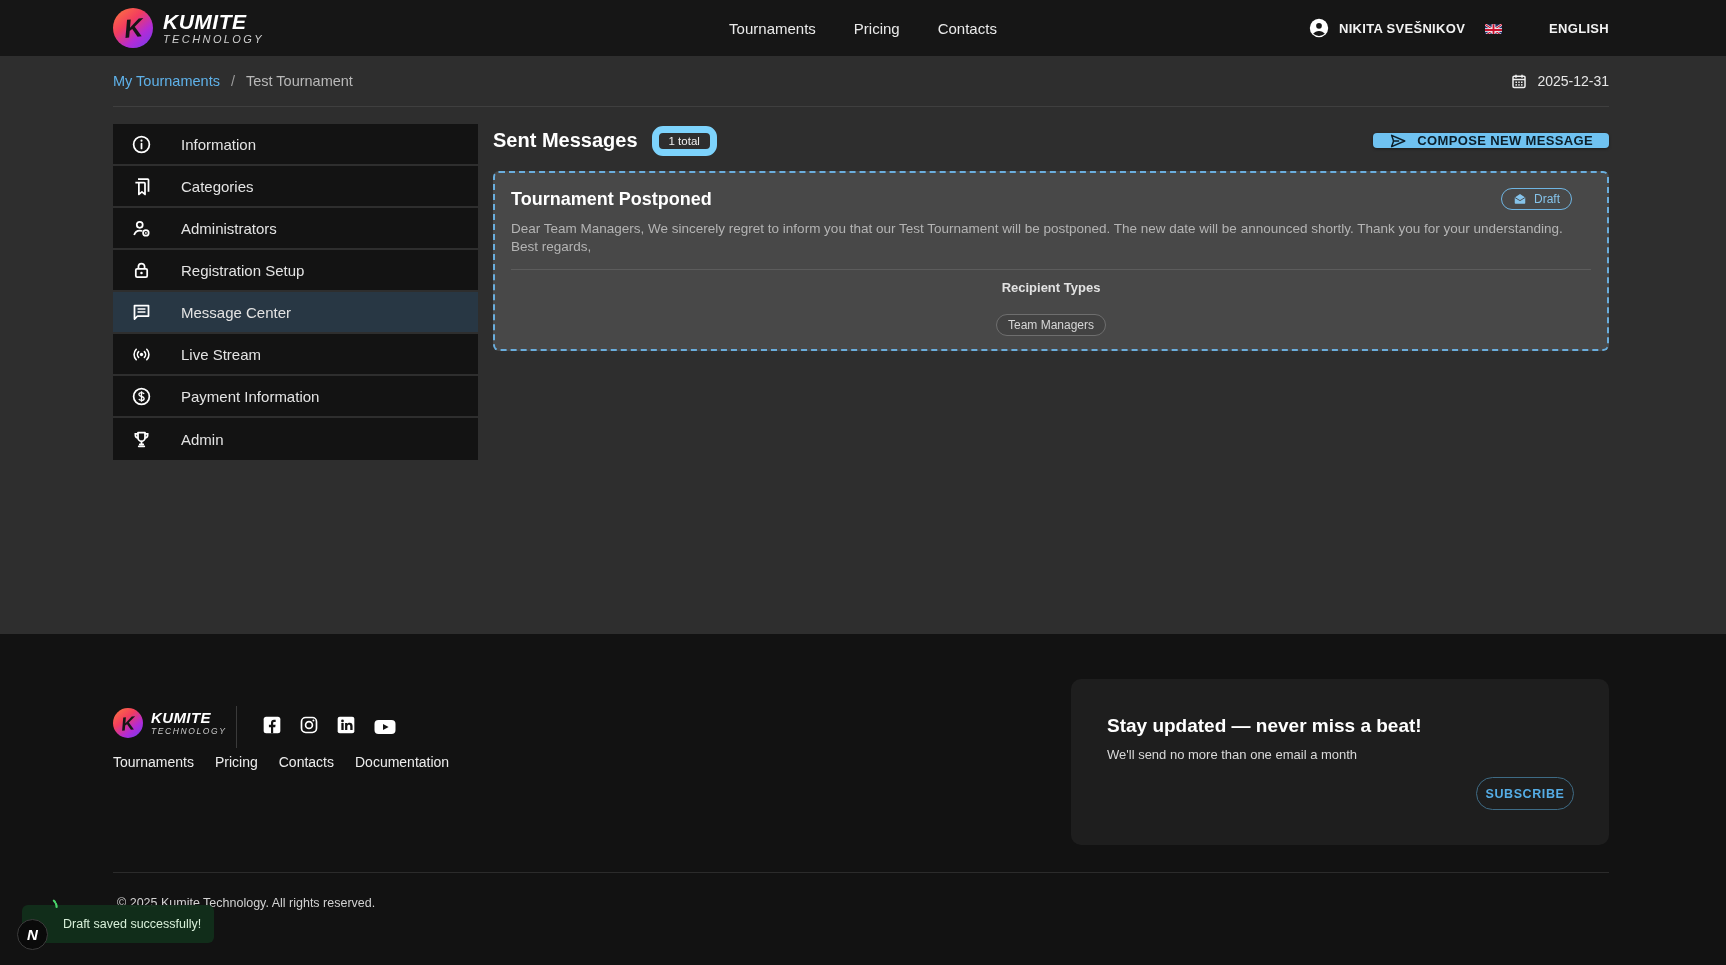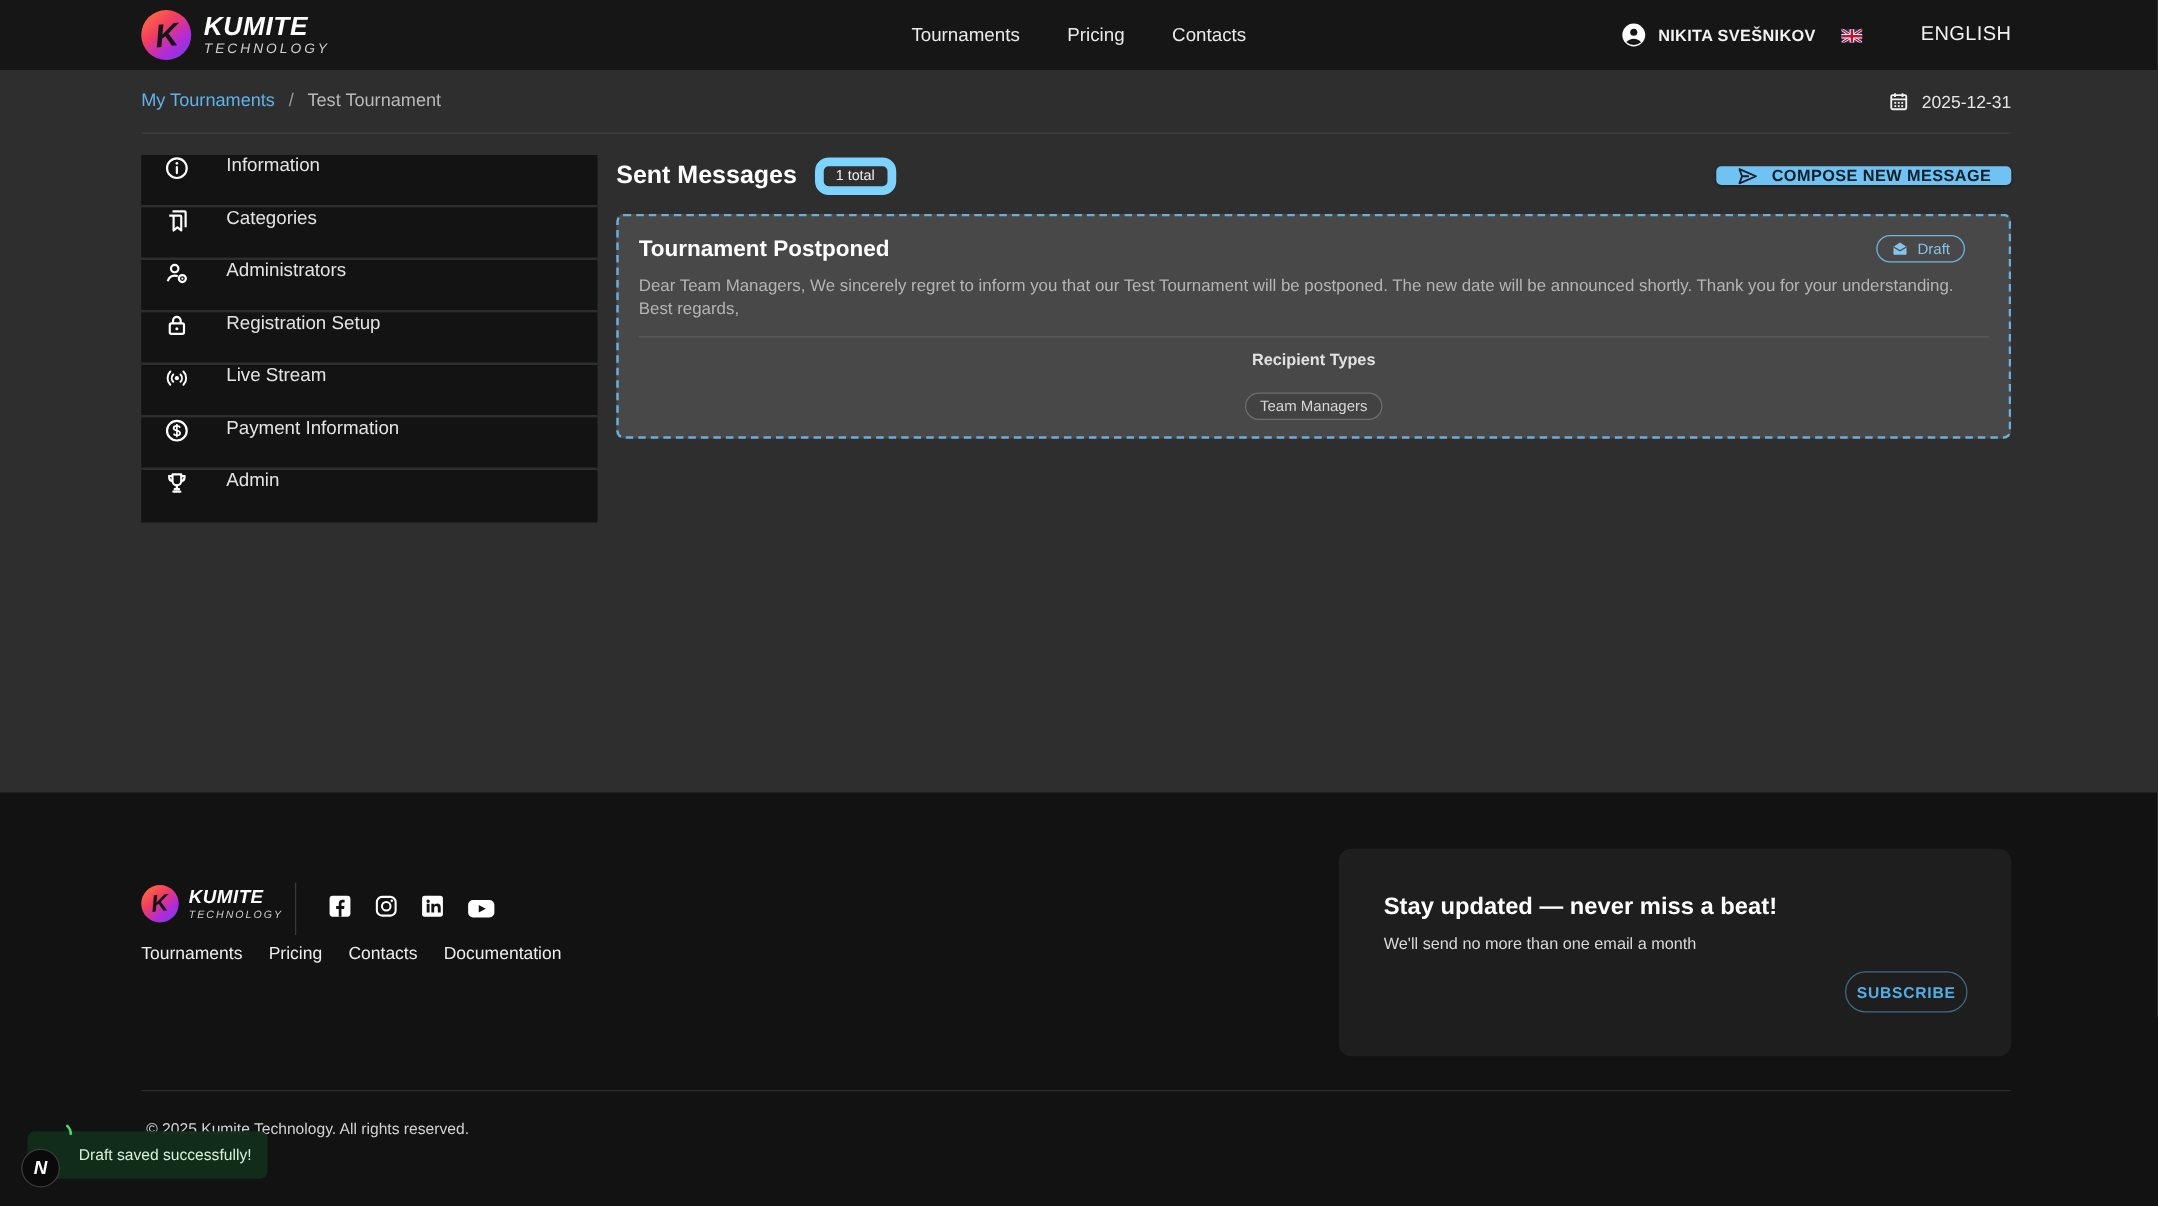--- a/index.html
+++ b/index.html
@@ -17,36 +17,36 @@
   .brand-circle span{font-weight:900;font-style:italic;font-size:26px;color:#161616;transform:rotate(-6deg);line-height:1;}
   .brand-text{display:flex;flex-direction:column;line-height:1;}
   .brand-name{font-size:21px;font-weight:900;font-style:italic;color:#fff;letter-spacing:.5px;}
   .brand-sub{font-size:11px;font-style:italic;color:#cfcfcf;letter-spacing:2.4px;margin-top:2px;}
   .top-nav{position:absolute;left:50%;transform:translateX(-50%);display:flex;gap:38px;}
   .top-nav a{color:#eaeaea;font-size:15px;text-decoration:none;cursor:pointer;}
   .user-area{margin-left:auto;display:flex;align-items:center;}
   .avatar-ic{width:22px;height:22px;color:#fff;}
   .user-name{margin-left:9px;font-size:13px;font-weight:bold;color:#f2f2f2;letter-spacing:.3px;cursor:pointer;}
   .lang{display:flex;align-items:center;gap:7px;margin-left:20px;cursor:pointer;}
-  .lang-label{font-size:16px;font-weight:normal;color:#f2f2f2;letter-spacing:.3px;padding-left:40px;}
+  .lang-label{font-size:13px;font-weight:bold;color:#f2f2f2;letter-spacing:.3px;padding-left:40px;}
   .flag{width:17px;height:12px;border-radius:1px;overflow:hidden;}
 
   
   .crumbrow{position:absolute;top:56px;left:113px;width:1496px;height:51px;display:flex;align-items:center;
             border-bottom:1px solid #3f3f3f;box-sizing:border-box;}
   .crumb-link{color:#5fb2ea;font-size:14.5px;text-decoration:none;cursor:pointer;}
   .crumb-sep{color:#9a9a9a;font-size:14.5px;margin:0 11px;}
   .crumb-cur{color:#b9b9b9;font-size:14.5px;}
   .daterow{margin-left:auto;display:flex;align-items:center;gap:9px;cursor:pointer;}
   .daterow .icon{width:18px;height:18px;color:#f0f0f0;}
   .date-text{color:#e6e6e6;font-size:14px;}
 
   
   .sidebar{position:absolute;left:113px;top:124px;width:365px;}
-  .side-item{height:42px;background:#131313;display:flex;padding-left:18px;
+  .side-item{height:42px;background:#131313;display:flex;align-items:center;padding-left:18px;
              box-sizing:border-box;border-bottom:2px solid #2e2e2e;cursor:pointer;}
   .side-item:last-child{border-bottom:none;}
   .side-item.active{background:#283744;}
   .side-item .icon{width:21px;height:21px;color:#fff;flex:none;}
   .side-label{margin-left:29px;font-size:15px;color:#e3e3e3;}
 
   
   .main{position:absolute;left:493px;top:124px;width:1116px;}
   .main-head{display:flex;align-items:center;height:33px;}
   .main-title{font-size:20px;font-weight:bold;color:#fff;}
@@ -214,20 +214,29 @@
     <div class="side-item">
       <span class="icon">
           <svg viewBox="0 0 24 24" fill="none" stroke="currentColor" stroke-width="2">
             <rect x="5.5" y="10" width="13" height="9.5" rx="1.5"></rect>
             <path d="M8.5 10V7.5a3.5 3.5 0 0 1 7 0V10"></path>
             <circle cx="12" cy="14.8" r="1.4" fill="currentColor" stroke="none"></circle>
           </svg>
         </span>
       <span class="side-label">Registration Setup</span>
     </div>
+    <div class="side-item active">
+      <span class="icon">
+          <svg viewBox="0 0 24 24" fill="none" stroke="currentColor" stroke-width="2">
+            <path d="M4 4h16v12H7.5L4 19.5z" stroke-linejoin="round"></path>
+            <path d="M7.5 8h9M7.5 11.5h9" stroke-width="1.7"></path>
+          </svg>
+        </span>
+      <span class="side-label">Message Center</span>
+    </div>
     <div class="side-item">
       <span class="icon">
           <svg viewBox="0 0 24 24" fill="none" stroke="currentColor" stroke-width="1.8">
             <circle cx="12" cy="12" r="1.9" fill="currentColor" stroke="none"></circle>
             <path d="M8.7 15.3a4.7 4.7 0 0 1 0-6.6M15.3 8.7a4.7 4.7 0 0 1 0 6.6" stroke-linecap="round"></path>
             <path d="M6 18a8.5 8.5 0 0 1 0-12M18 6a8.5 8.5 0 0 1 0 12" stroke-linecap="round"></path>
           </svg>
         </span>
       <span class="side-label">Live Stream</span>
     </div>

